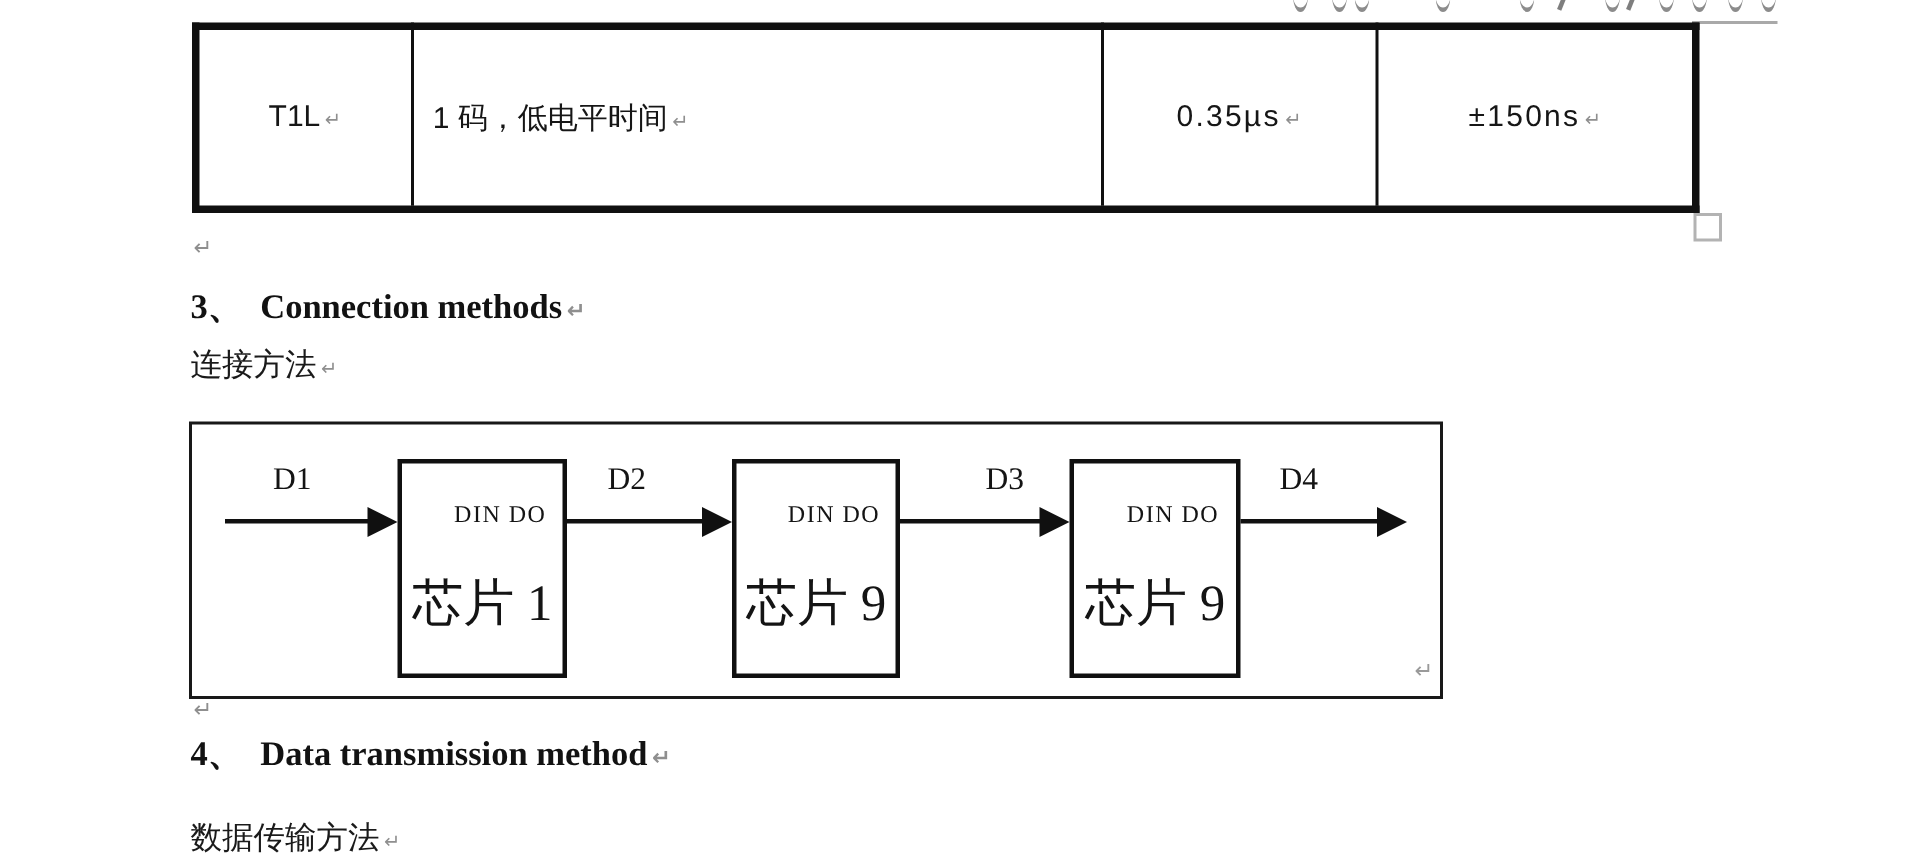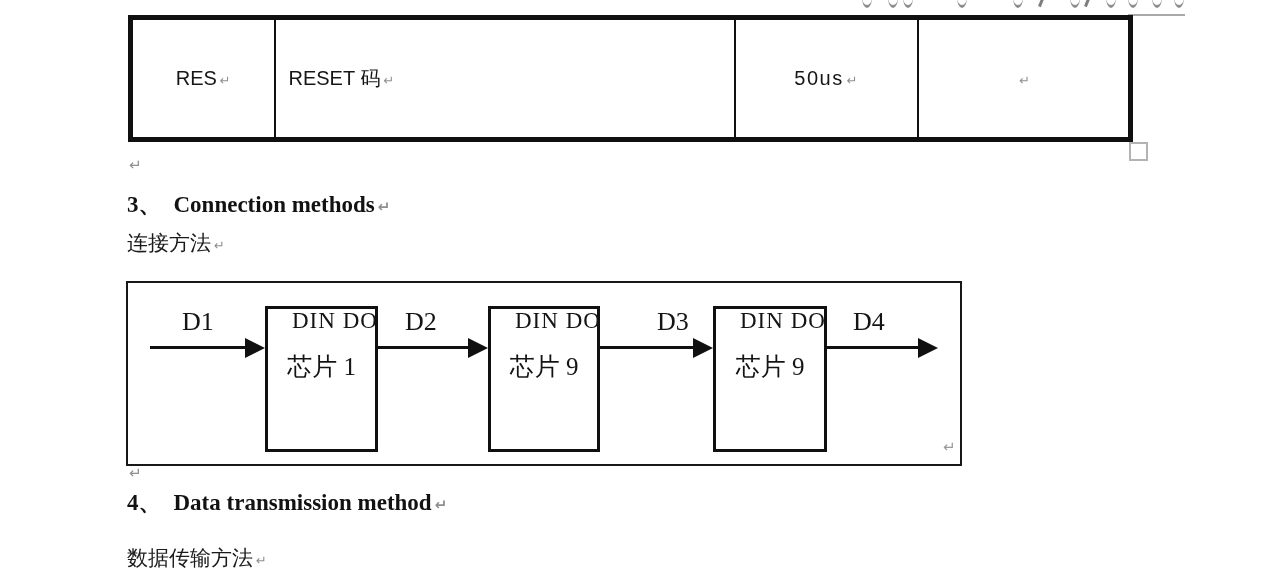--- a/index.html
+++ b/index.html
@@ -60,25 +60,25 @@
 
   
   #diagram{position:absolute;left:126px;top:281px;width:832px;height:181px;
            border:2px solid #181818;background:#fff;}
   .chip{position:absolute;top:23px;height:146px;box-sizing:border-box;
         border:3px solid #101010;text-align:center;
         font-family:"Liberation Serif",serif;color:#141414;}
   #chip-1{left:137px;width:113px;}
   #chip-2{left:360px;width:112px;}
   #chip-3{left:585px;width:114px;}
-  .chip .pins{font-size:23px;line-height:1;letter-spacing:1px;white-space:nowrap;padding-left:24px;}
-  .chip .name{margin-top:22px;font-size:25px;line-height:1;white-space:nowrap;}
+  .chip .pins{margin-top:27px;font-size:16px;line-height:1;letter-spacing:1px;white-space:nowrap;padding-left:24px;}
+  .chip .name{margin-top:34px;font-size:34px;line-height:1;white-space:nowrap;}
 
   .dlabel{position:absolute;top:26px;font-family:"Liberation Serif",serif;
-          font-size:26px;line-height:1;color:#141414;}
+          font-size:21px;line-height:1;color:#141414;}
   #dlabel-1{left:54px;}#dlabel-2{left:277px;}#dlabel-3{left:529px;}#dlabel-4{left:725px;text-align:center;}
 
   .arrow{position:absolute;top:55px;height:20px;}
   .arrow .shaft{position:absolute;left:0;top:8px;height:3px;background:#101010;}
   .arrow .head{position:absolute;right:0;top:0;width:0;height:0;
                border-left:20px solid #101010;
                border-top:10px solid transparent;border-bottom:10px solid transparent;}
   #arrow-1{left:22px;width:115px;}  #arrow-1 .shaft{width:97px;}
   #arrow-2{left:250px;width:110px;} #arrow-2 .shaft{width:92px;}
   #arrow-3{left:472px;width:113px;} #arrow-3 .shaft{width:95px;}
@@ -111,25 +111,25 @@
 <div id="top-rule"></div>
 
 <table id="timing-table">
   <colgroup>
     <col style="width:144px">
       <col style="width:460px">
     <col style="width:183px">
       <col style="width:213px">
   </colgroup>
   <tbody>
-  <tr class="r2">
-    <td><span>RES</span><span class="pm">↵</span></td>
-    <td class="desc"><span>RESET 码</span><span class="pm">↵</span></td>
-    <td class="val"><span>50us</span><span class="pm">↵</span></td>
-    <td class="val"><span></span><span class="pm">↵</span></td>
+      <tr class="r1">
+    <td><span>T1L</span><span class="pm">↵</span></td>
+    <td class="desc"><span>1 码，低电平时间</span><span class="pm">↵</span></td>
+    <td class="val"><span>0.35µs</span><span class="pm">↵</span></td>
+    <td class="val"><span>±150ns</span><span class="pm">↵</span></td>
   </tr>
 </tbody>
   </table>
 
 <div id="resize-handle"></div>
 
 <div id="pm-after-table" class="pm-line">↵</div>
 
 <div id="heading-3" class="h-en">
   <span class="num">3、</span><span>Connection methods</span><span class="pm">↵</span>

